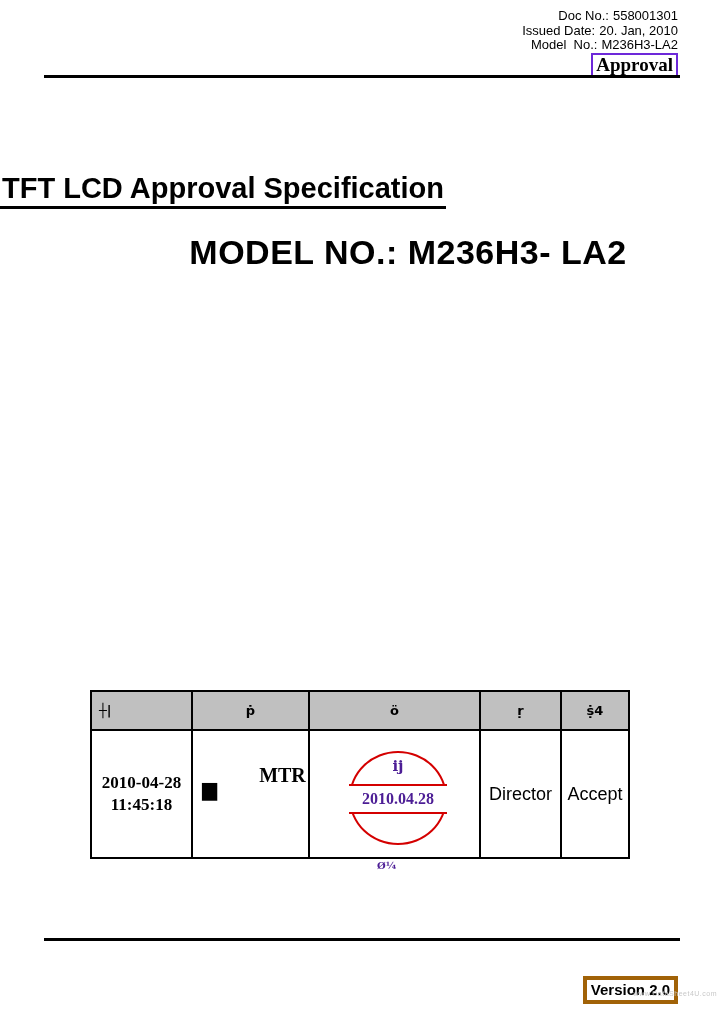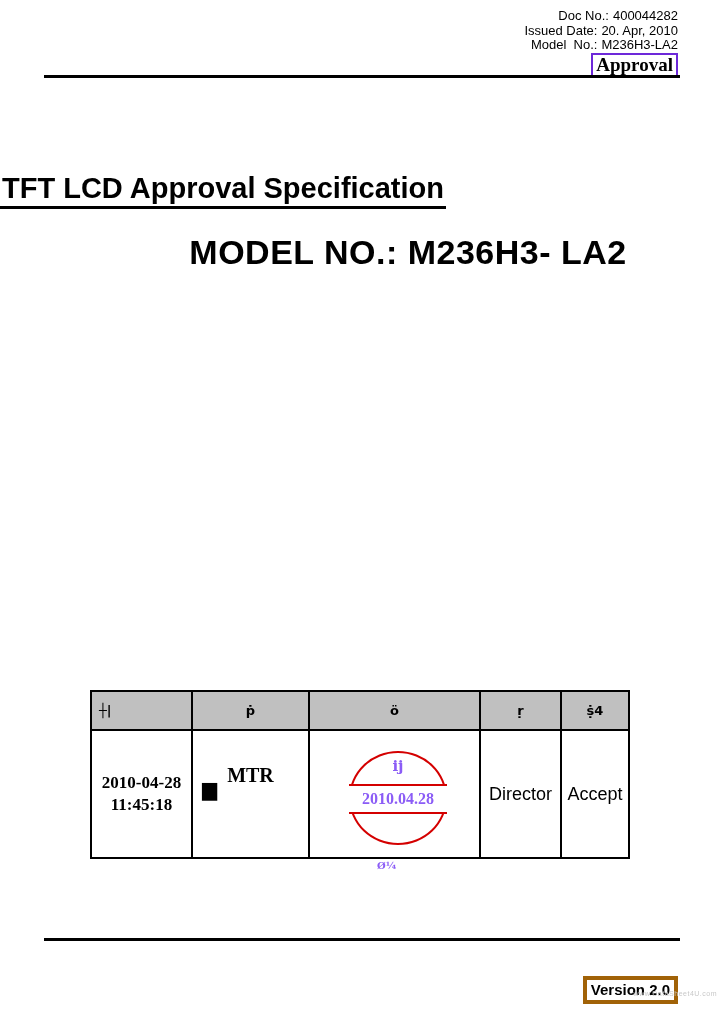--- a/index.html
+++ b/index.html
@@ -48,27 +48,27 @@
     table-layout:fixed; }
   .appr-table th, .appr-table td { border:2px solid #000; padding:0; }
   .appr-table th { background:#c0c0c0; height:37px; font-weight:bold; font-size:13px;
     text-align:center; font-family:"DejaVu Sans",sans-serif; }
   .appr-table th.first { text-align:left; padding-left:7px; }
   .appr-table td { height:126px; vertical-align:middle; text-align:center; background:#fff; }
   .cell-wrap { position:relative; width:100%; height:126px; }
   .dt-cell { font-family:"Liberation Serif","DejaVu Serif",serif; font-weight:bold;
     font-size:17px; line-height:22px; }
   .mtr-name { position:absolute; left:0; top:33px; width:100%; text-align:center;
-    font-family:"Liberation Serif","DejaVu Serif",serif; font-weight:bold; font-size:20px; }
+    font-family:"Liberation Serif","DejaVu Serif",serif; font-weight:bold; font-size:20px;padding-left:32px; }
   .mtr-glyph { position:absolute; left:9px; top:53px; font-size:15px; line-height:17px;
     transform:scaleX(1.3); transform-origin:left; font-family:"DejaVu Sans",sans-serif; }
   .role-cell, .decision-cell { font-size:18px; }
 
   
-  .stamp { position:absolute; left:39px; top:20px; width:98px; height:94px; color:#8b5cf6; }
+  .stamp { position:absolute; left:39px; top:20px; width:98px; height:94px; color:#4c1d95; }
   .stamp-ellipse { position:absolute; left:0; top:0; width:94px; height:90px;
     border:2px solid #d40000; border-radius:50%; }
   .stamp-band { position:absolute; left:0; width:98px; top:33px; height:26px;
     border-top:2px solid #d40000; border-bottom:2px solid #d40000; background:#fff;
     display:flex; align-items:center; justify-content:center;
     font-family:"Liberation Serif","DejaVu Serif",serif; font-weight:bold; font-size:16px; }
   .stamp-top-glyph { position:absolute; left:0; top:6px; width:100%; text-align:center;
     font-family:"DejaVu Serif",serif; font-weight:bold; font-size:15px; }
   .stamp-bottom-glyph { position:absolute; left:28px; top:65px;
     font-family:"DejaVu Serif",serif; font-weight:bold; font-size:10px;margin-top:44px; }
@@ -82,24 +82,24 @@
   .watermark { position:absolute; right:3px; top:990px; font-size:7px; color:#c8c8c8;
     letter-spacing:0.5px; }
 </style>
 </head>
 <body>
 
 <div class="page">
 
   <div class="hdr-info">
     <div class="hdr-line">
-      <span>Doc No.:</span><span class="hdr-val">400044282</span>
+      <span>Doc No.:</span><span class="hdr-val">558001301</span>
     </div>
     <div class="hdr-line">
-      <span>Issued Date:</span><span class="hdr-val">20. Apr, 2010</span>
+      <span>Issued Date:</span><span class="hdr-val">20. Jan, 2010</span>
     </div>
     <div class="hdr-line">
       <span>Model  No.:</span><span class="hdr-val">M236H3-LA2</span>
     </div>
   </div>
   <div class="approval-badge">Approval</div>
   <div class="top-rule"></div>
 
   <div class="title-wrap">
     <span class="title-heading">TFT LCD Approval Specification</span>

